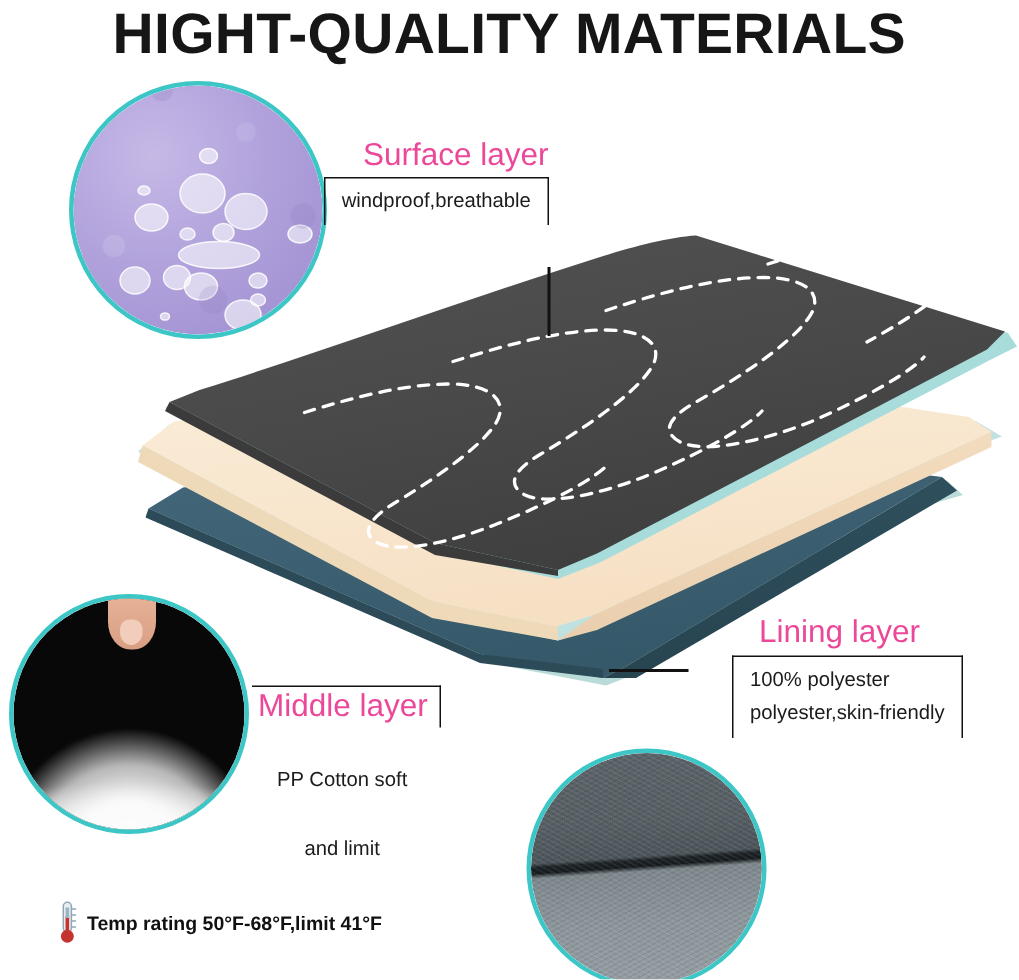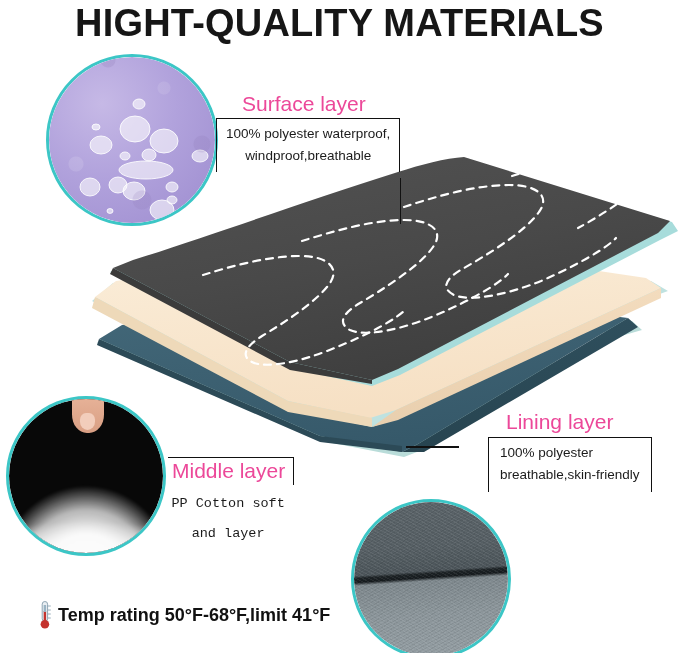--- a/index.html
+++ b/index.html
@@ -177,37 +177,36 @@
   .co-middle { left: 168px; top: 457px; }
   .co-middle .box {
     border: 1.6px solid #111;
     border-left: none;
     border-bottom: none;
     display: inline-block;
     padding: 1px 8px 3px 4px;
     text-align: center;
   }
   .co-middle .detail {
-    margin-top: 8px;
+    margin-top: 24px;
     text-align: center;
     padding-right: 6px;
-    font-family: Liberation Mono, monospace;
   }
 
   
   .temp-row {
     position: absolute;
     left: 38px;
     top: 600px;
     display: flex;
     align-items: center;
     gap: 6px;
   }
   .temp-row .temp-text {
-    font-size: 18px;
+    font-size: 13px;
     font-weight: 700;
     color: #111;
     white-space: nowrap;
   }
   .thermo { width: 14px; height: 30px; display: block; }
 </style>
 </head>
 <body>
 
 <div id="infographic">
@@ -312,41 +311,40 @@
 
   <div class="photo-circle pc-lining">
     <div class="photo-inner">
       <div class="weave"></div>
     </div>
   </div>
 
   <div class="callout co-surface">
     <div class="heading">Surface layer</div>
     <div class="box">
-      <div class="detail">100% polyester waterproof,</div>
       <div class="detail">windproof,breathable</div>
     </div>
     <div class="leader"></div>
   </div>
 
   <div class="callout co-lining">
     <div class="heading">Lining layer</div>
     <div class="box">
       <div class="detail">100% polyester</div>
-      <div class="detail">breathable,skin-friendly</div>
+      <div class="detail">polyester,skin-friendly</div>
     </div>
     <div class="leader"></div>
   </div>
 
   <div class="callout co-middle">
     <div class="box">
       <span class="heading">Middle layer</span>
     </div>
     <div class="detail">PP Cotton  soft</div>
-    <div class="detail">and layer</div>
+    <div class="detail">and limit</div>
   </div>
 
   <div class="temp-row">
     <svg class="thermo" viewBox="0 0 14 30">
       <rect x="4.2" y="1.5" width="5.4" height="20" rx="2.7" fill="#e9eef2" stroke="#8fa6b4" stroke-width="1"></rect>
       <circle cx="6.9" cy="24.2" r="4.3" fill="#c4332e"></circle>
       <rect x="5.7" y="11" width="2.4" height="13" fill="#c4332e"></rect>
       <rect x="5.7" y="5" width="2.4" height="7" fill="#9ab4c4"></rect>
       <g stroke="#8fa6b4" stroke-width="0.9" stroke-linecap="round">
         <line x1="9.9" y1="6" x2="12.4" y2="6"></line>

